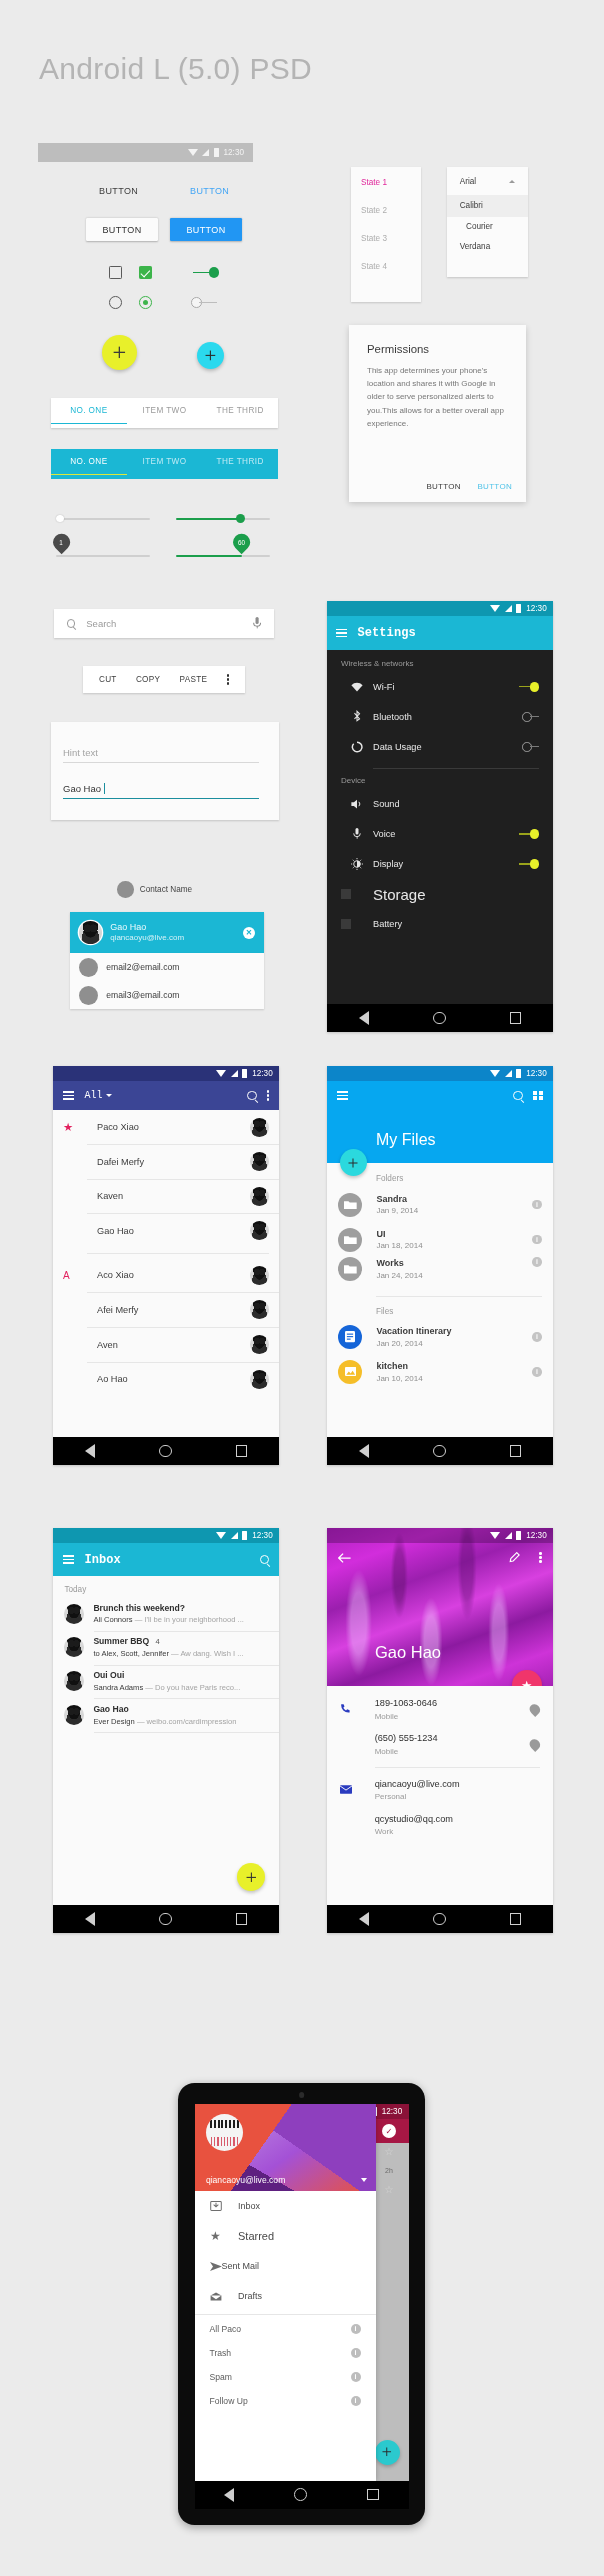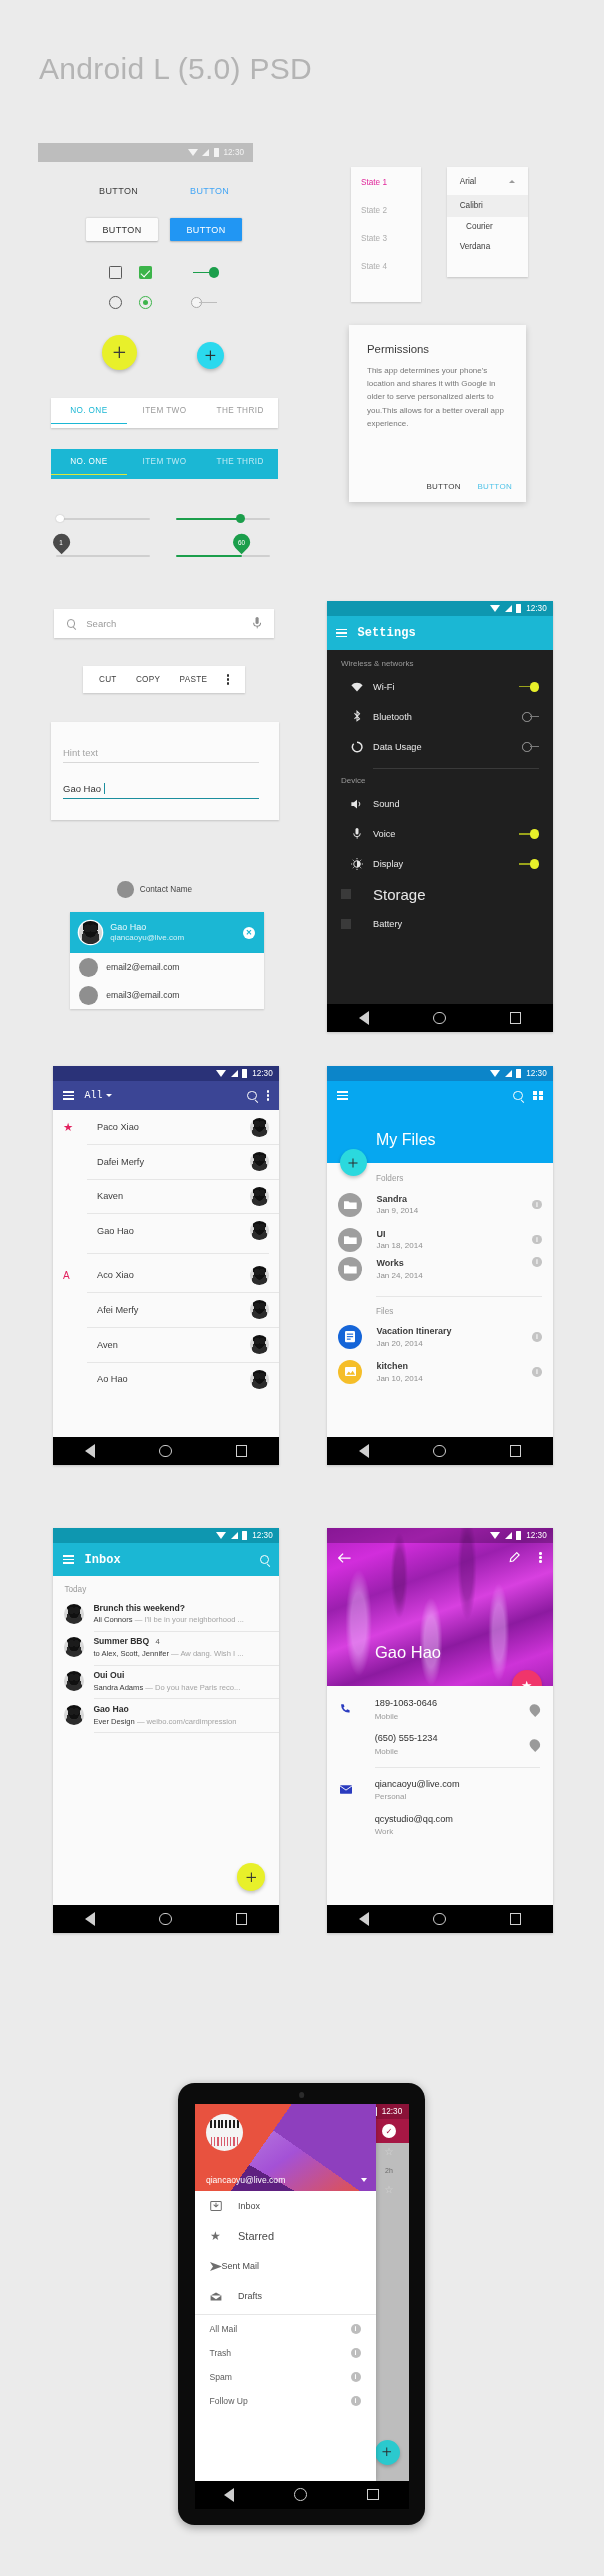--- a/index.html
+++ b/index.html
@@ -824,21 +824,21 @@
       </div>
       <div style="height:30px;display:flex;align-items:center;padding:0 15px;gap:16.5px">
         <svg width="12" height="9" viewBox="0 0 20 15">
           <path d="M1 14V6l9-5 9 5v8z" fill="#6e6e6e"></path>
             <path d="M1 6l9 6 9-6" fill="#fff"></path>
           </svg>
         <span style="font-size:9px;color:#4a4a4a">Drafts</span>
       </div>
       <div class="list-div" style="margin:2.5px 0"></div>
       <div style="height:24px;display:flex;align-items:center;padding:0 15px">
-        <span style="flex:1;font-size:8.6px;color:#5c5c5c">All Mail</span>
+        <span style="flex:1;font-size:8.6px;color:#5c5c5c">All Paco</span>
         <span style="width:10px;height:10px;border-radius:50%;background:#bdbdbd;color:#fff;font-size:7px;display:flex;align-items:center;justify-content:center;font-weight:700">i</span>
       </div>
       <div style="height:24px;display:flex;align-items:center;padding:0 15px">
         <span style="flex:1;font-size:8.6px;color:#5c5c5c">Trash</span>
         <span style="width:10px;height:10px;border-radius:50%;background:#bdbdbd;color:#fff;font-size:7px;display:flex;align-items:center;justify-content:center;font-weight:700">i</span>
       </div>
       <div style="height:24px;display:flex;align-items:center;padding:0 15px">
         <span style="flex:1;font-size:8.6px;color:#5c5c5c">Spam</span>
         <span style="width:10px;height:10px;border-radius:50%;background:#bdbdbd;color:#fff;font-size:7px;display:flex;align-items:center;justify-content:center;font-weight:700">i</span>
       </div>

